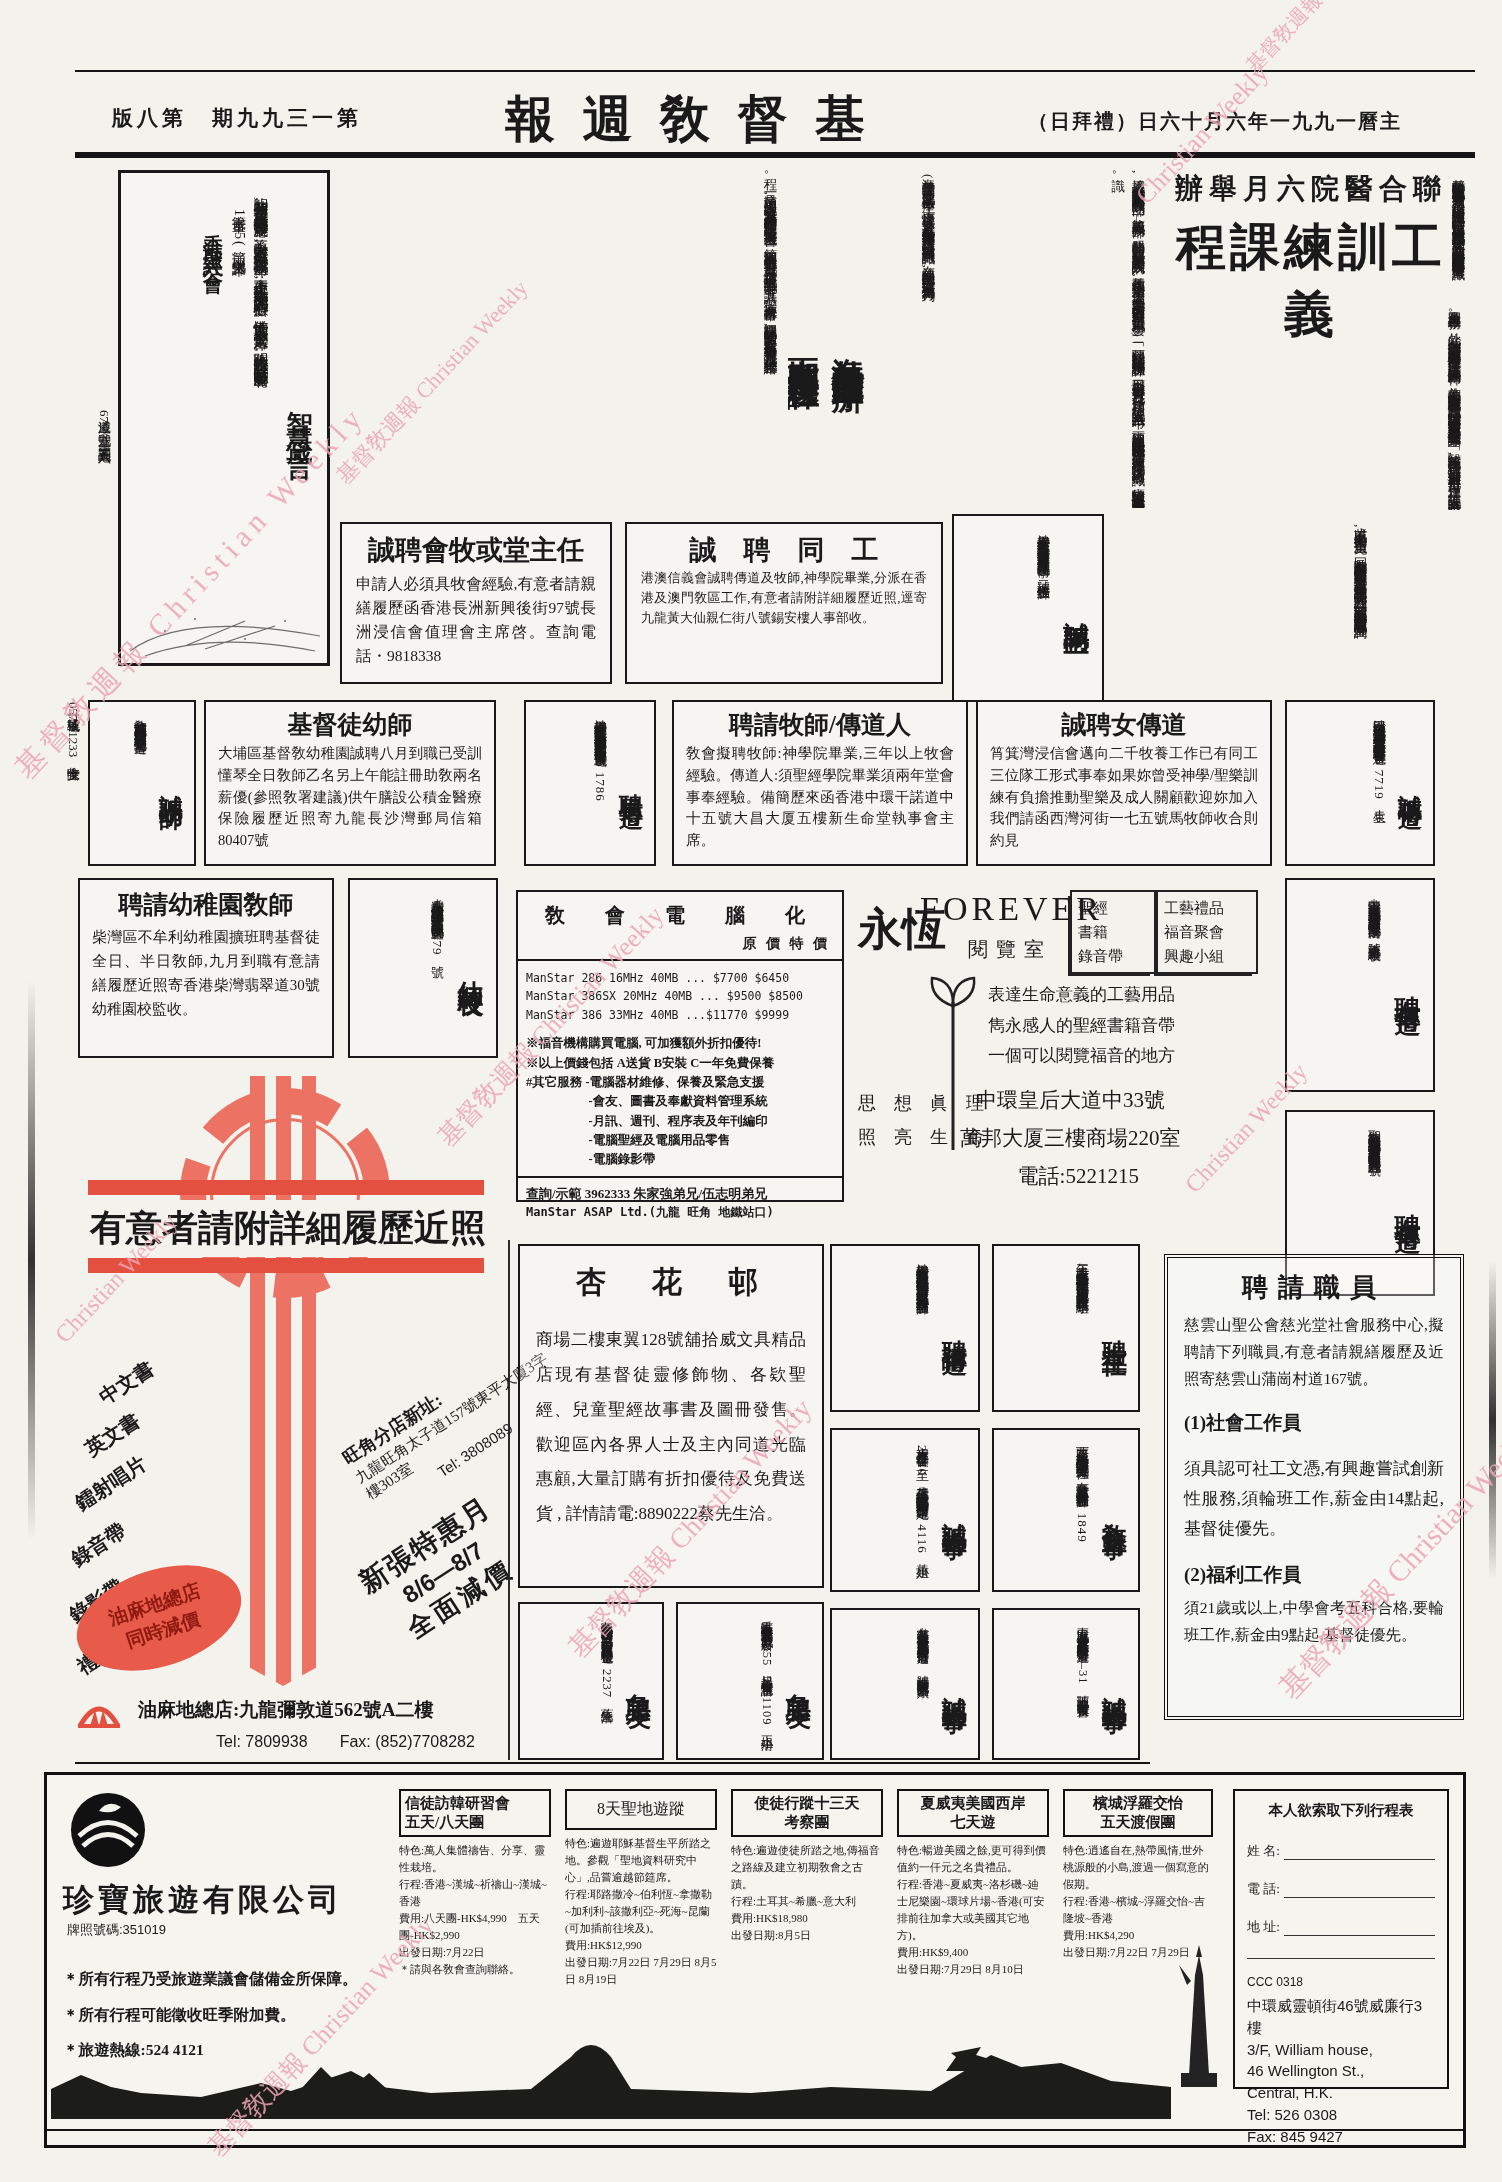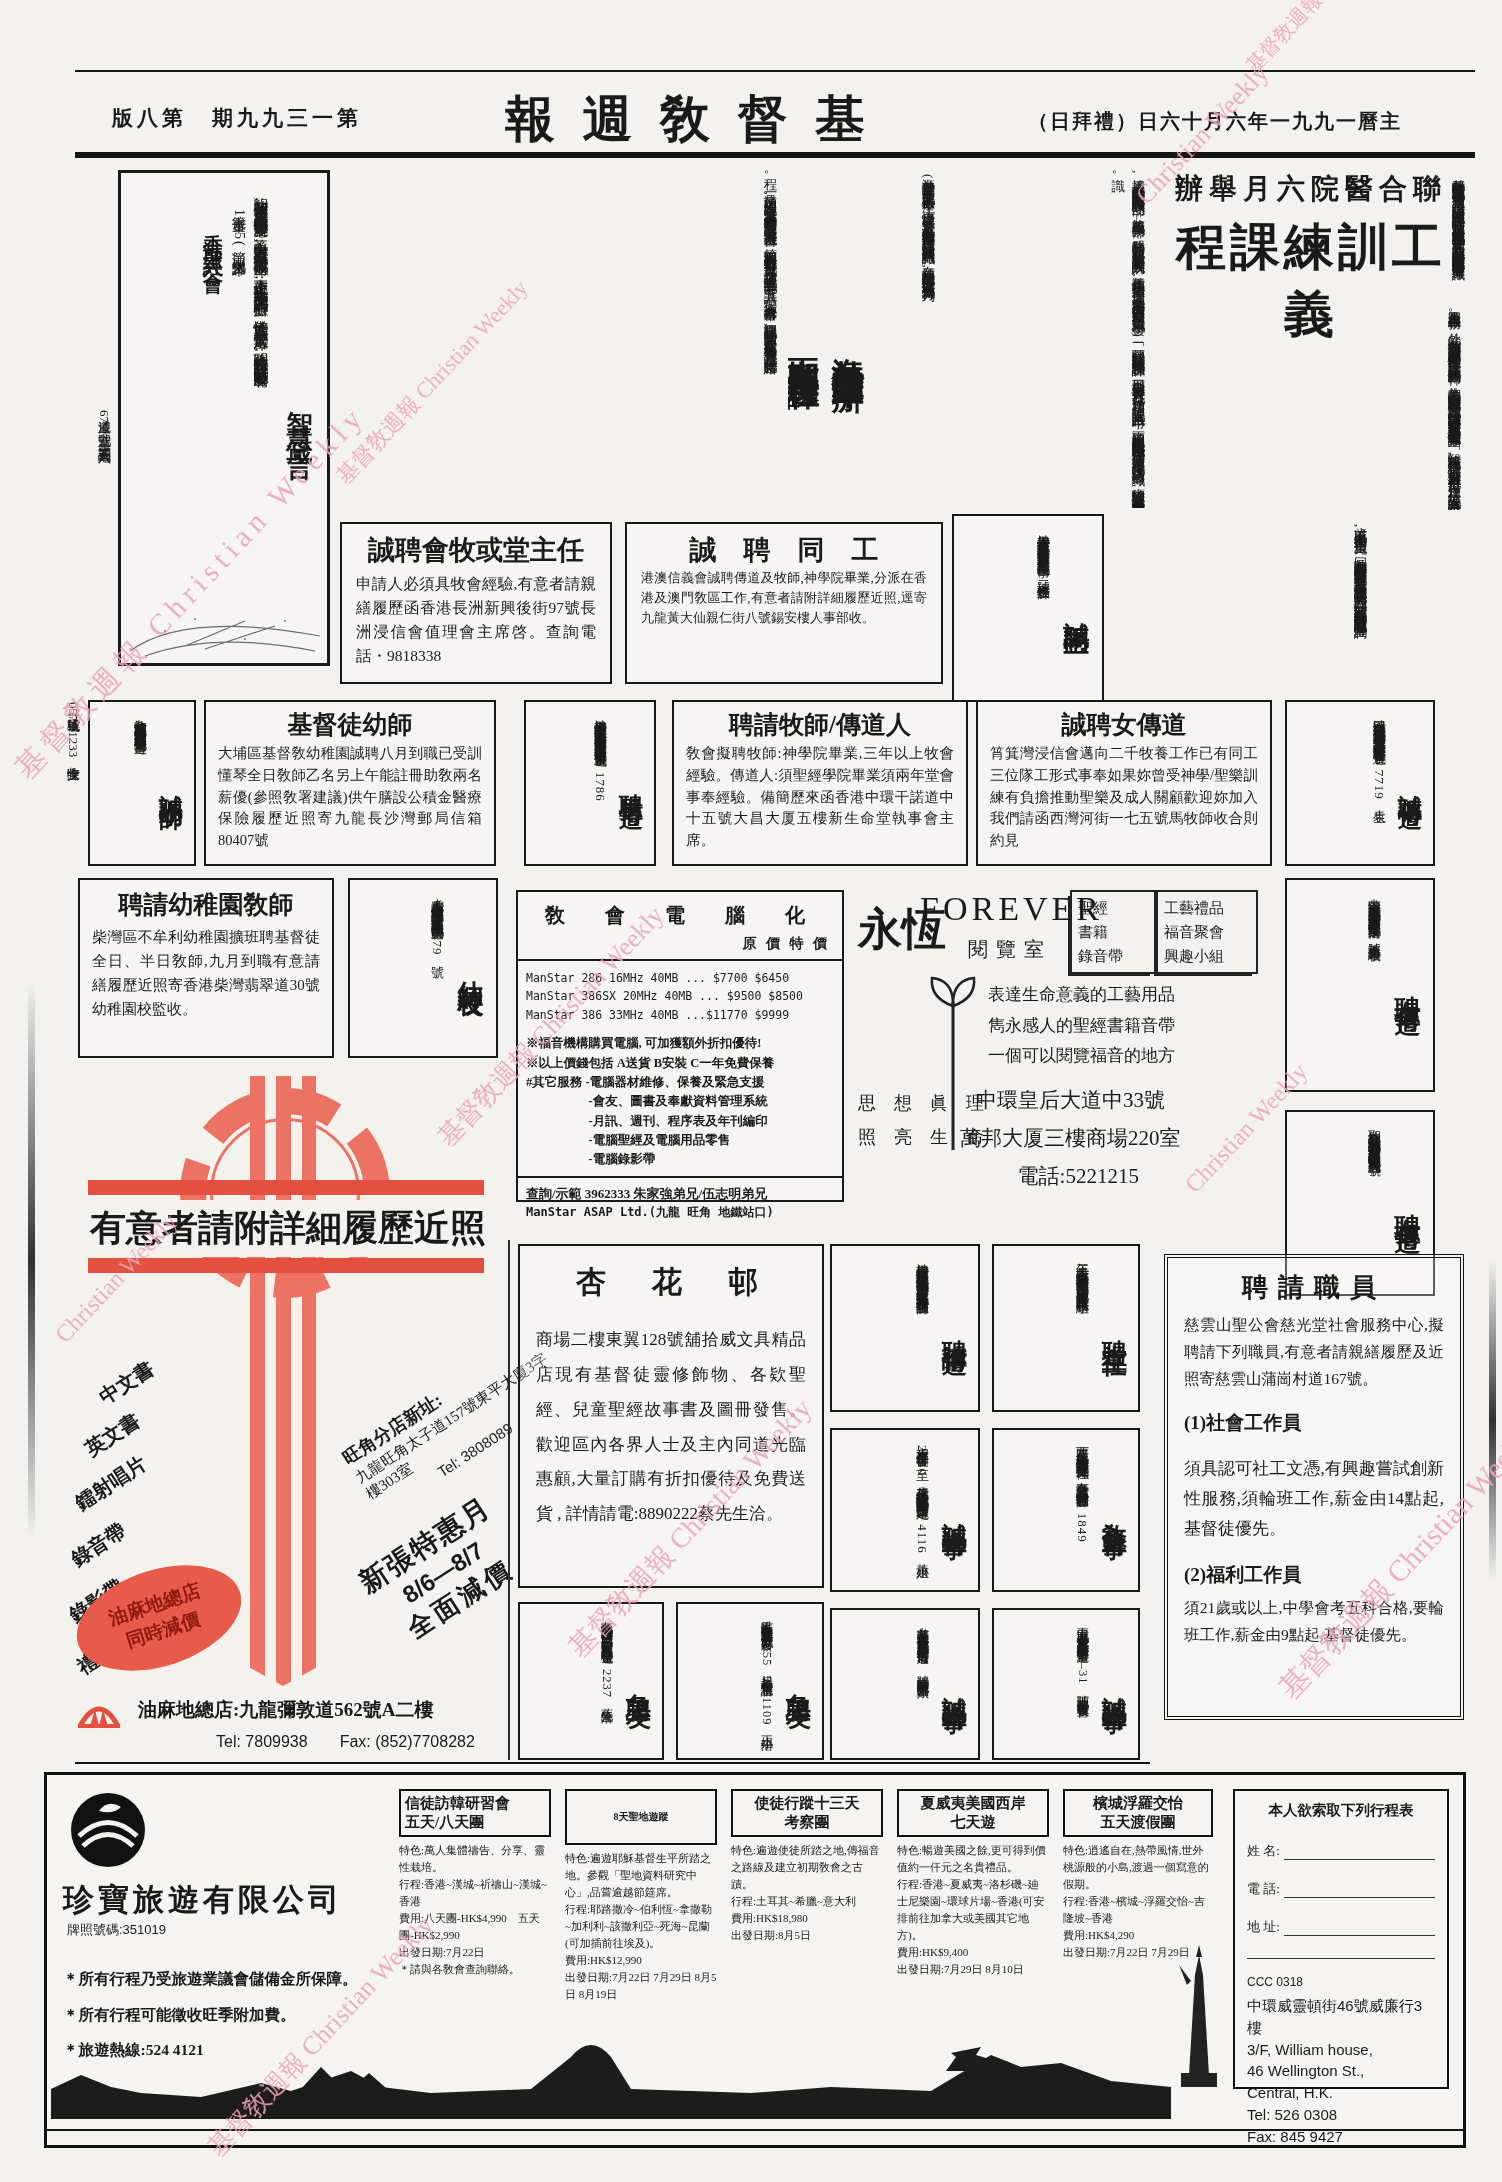--- a/index.html
+++ b/index.html
@@ -357,21 +357,21 @@
     <div class="abs" style="left:352px;top:14px;width:152px;">
       <div style="border:2px solid #111;padding:3px 4px;font-size:15px;font-weight:bold;text-align:left;white-space:pre-line;">信徒訪韓研習會
 五天/八天團</div>
       <div style="font-size:11px;line-height:1.55;margin-top:5px;">特色:萬人集體禱告、分享、靈性栽培。</div>
       <div style="font-size:11px;line-height:1.55;">行程:香港~漢城~祈禱山~漢城~香港</div>
       <div style="font-size:11px;line-height:1.55;">費用:八天團-HK$4,990　五天團-HK$2,990</div>
       <div style="font-size:11px;line-height:1.55;">出發日期:7月22日</div>
       <div style="font-size:11px;line-height:1.55;">＊請與各敎會查詢聯絡。</div>
     </div>
     <div class="abs" style="left:518px;top:14px;width:152px;">
-      <div style="border:2px solid #111;padding:19px 4px;font-size:10px;font-weight:bold;text-align:center;white-space:pre-line;">8天聖地遊蹤</div>
+      <div style="border:2px solid #111;padding:8px 4px;font-size:16px;font-weight:normal;text-align:center;white-space:pre-line;">8天聖地遊蹤</div>
       <div style="font-size:11px;line-height:1.55;margin-top:5px;">特色:遍遊耶穌基督生平所踏之地。參觀「聖地資料研究中心」,品嘗逾越節筵席。</div>
       <div style="font-size:11px;line-height:1.55;">行程:耶路撒冷~伯利恆~拿撒勒~加利利~該撒利亞~死海~昆蘭(可加插前往埃及)。</div>
       <div style="font-size:11px;line-height:1.55;">費用:HK$12,990</div>
       <div style="font-size:11px;line-height:1.55;">出發日期:7月22日 7月29日 8月5日 8月19日</div>
     </div>
     <div class="abs" style="left:684px;top:14px;width:152px;">
       <div style="border:2px solid #111;padding:3px 4px;font-size:15px;font-weight:bold;text-align:center;white-space:pre-line;">使徒行蹤十三天
 考察團</div>
       <div style="font-size:11px;line-height:1.55;margin-top:5px;">特色:遍遊使徒所踏之地,傳福音之路線及建立初期敎會之古蹟。</div>
       <div style="font-size:11px;line-height:1.55;">行程:土耳其~希臘~意大利</div>

